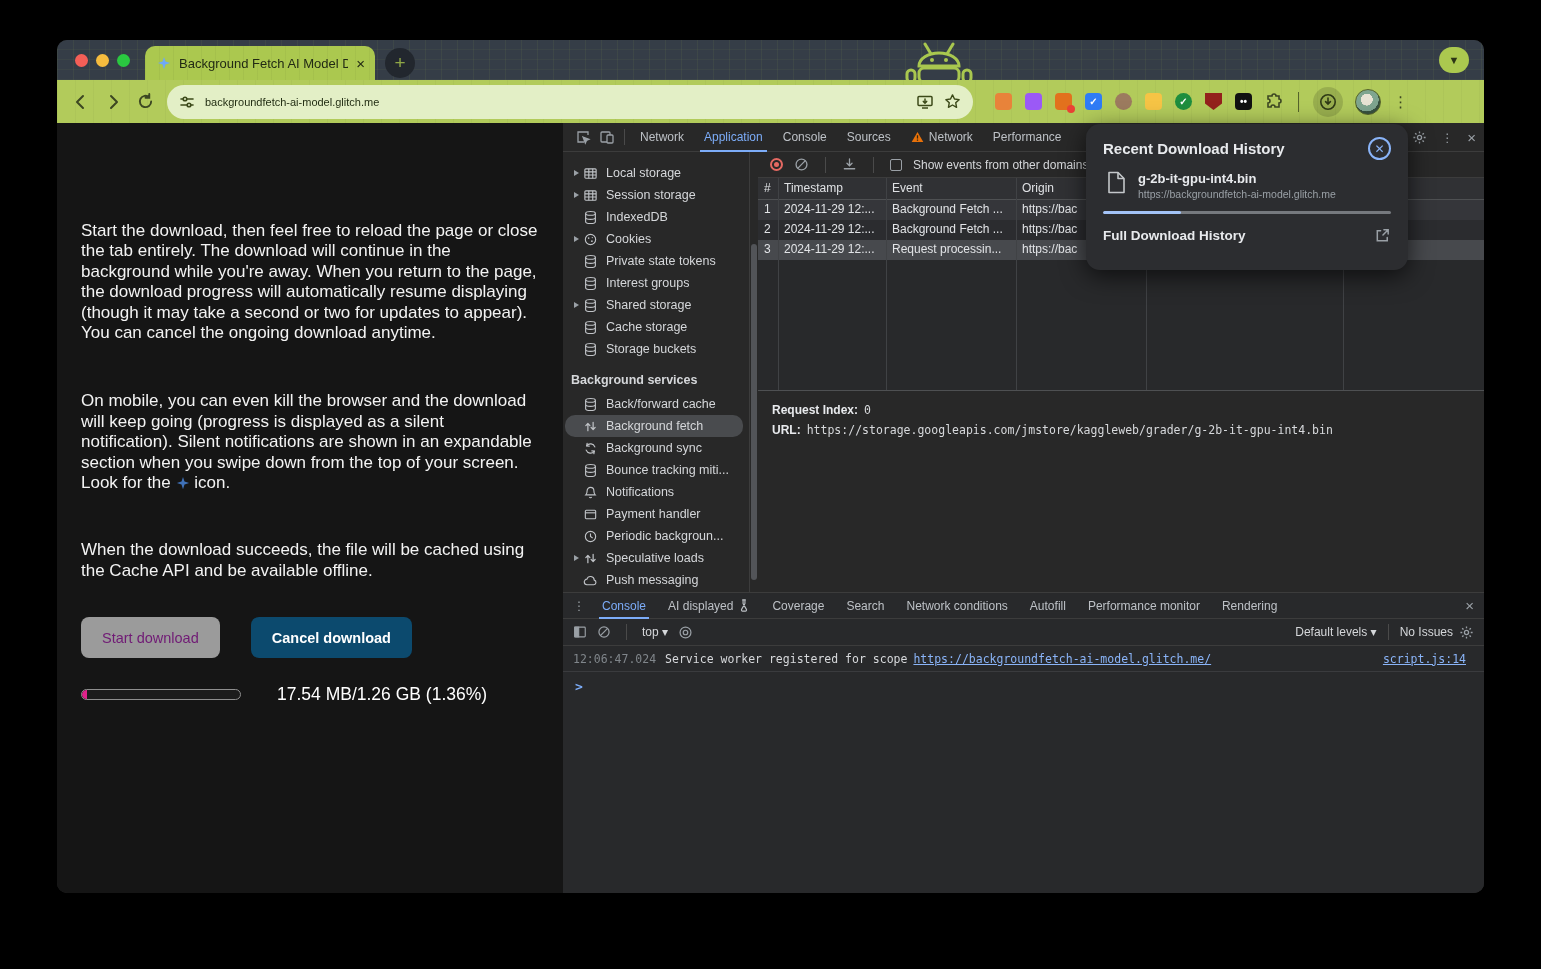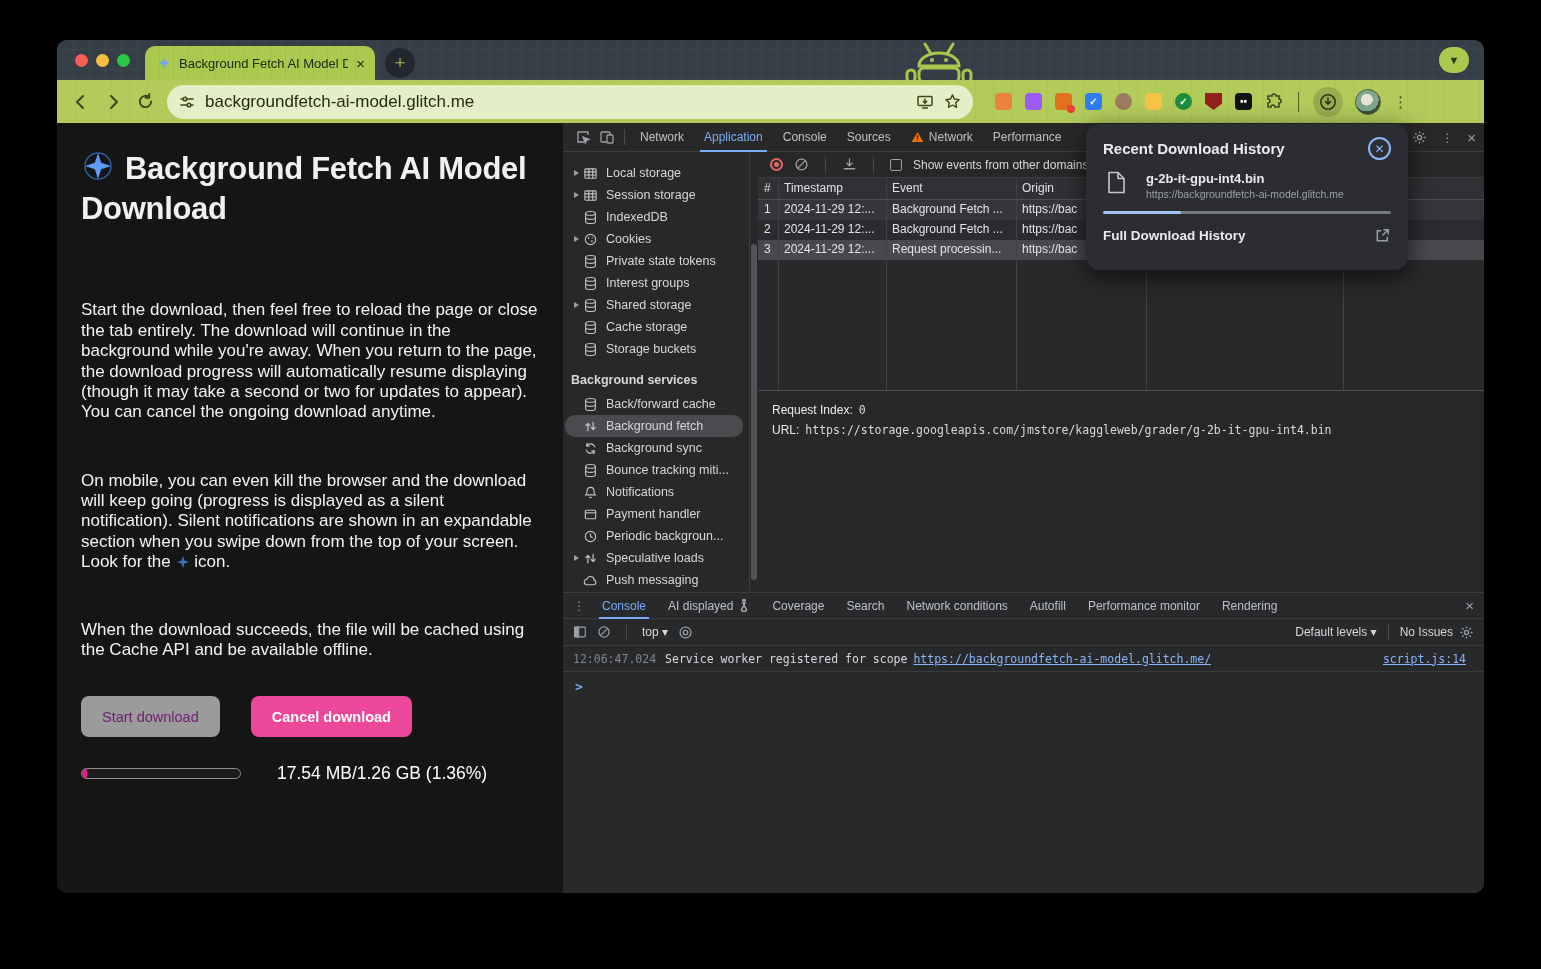--- a/index.html
+++ b/index.html
@@ -29,21 +29,21 @@
   .strip-chevron { position:absolute; right:15px; top:7px; width:30px; height:26px; border-radius:13px;
     background:#abc84f; color:#2c3516; font-size:11px; display:flex; align-items:center; justify-content:center; }
 
   
   .btoolbar { position:absolute; left:0; top:40px; width:100%; height:43px; background:#b2cb5b;
     background-image:repeating-linear-gradient(90deg, rgba(40,50,20,.04) 0 1px, transparent 1px 18px);
     display:flex; align-items:center; padding:0 14px; gap:12px; }
   .nav-ic { width:20px; height:20px; color:#3c4722; display:flex; align-items:center; justify-content:center; }
   .urlpill { width:806px; height:34px; background:#e3efc6; border-radius:17px; display:flex;
     align-items:center; padding:0 12px; gap:10px; }
-  .urltext { flex:1; font-size:17px; color:#1f2a10; }
+  .urltext { flex:1; font-size:11px; color:#1f2a10; }
   .pill-ic { color:#3c4a19; display:flex; align-items:center; }
   .ext-row { display:flex; align-items:center; gap:13px; margin-left:10px; }
   .ext { width:17px; height:17px; border-radius:4px; position:relative; display:flex;
     align-items:center; justify-content:center; font-size:10px; font-weight:bold; }
   .ext.circle{ border-radius:50%; }
   .ext.shield{ border-radius:0; clip-path:polygon(0 0,100% 0,100% 62%,50% 100%,0 62%); }
   .ext .badge { position:absolute; right:-3px; bottom:-3px; width:8px; height:8px; border-radius:50%; }
   .tb-sep { width:1px; height:20px; background:#55632b; margin:0 2px; }
   .dl-active { width:30px; height:30px; border-radius:50%; background:rgba(0,0,0,.14);
     display:flex; align-items:center; justify-content:center; color:#2f3a16; }
@@ -55,21 +55,21 @@
   .page { position:absolute; left:0; top:83px; width:506px; height:770px; background:#151515;
     color:#f1f1f1; padding:26px 24px 0 24px; }
   .page h1 { font-size:31px; line-height:1.28; font-weight:bold; letter-spacing:-.3px; }
   .page h1 svg { vertical-align:-4px; margin-right:10px; }
   .page p { font-size:17px; line-height:1.2; color:#f3f3f3; }
   .p1 { margin-top:72px; } .p2 { margin-top:48px; } .p3 { margin-top:47px; }
   .btnrow { margin-top:36px; display:flex; gap:31px; align-items:center; }
   .btn { height:41px; border:none; border-radius:8px; font-size:14.5px; padding:0 21px;
     font-family:inherit; }
   .btn-start { background:#9b9b9b; color:#701a75; }
-  .btn-cancel { background:#ec4899; color:#fff; font-weight:bold; }
+  .btn-cancel { background:#0c4a6e; color:#fff; font-weight:bold; }
   .progrow { margin-top:26px; display:flex; align-items:center; gap:36px; }
   .ptrack { width:160px; height:11px; border:1.5px solid #8e8e8e; border-radius:7px; background:#1c1c1c;
     overflow:hidden; }
   .pfill { height:100%; border-radius:7px 0 0 7px; }
   .ptext { font-size:17.5px; color:#fff; }
 
   
   .devtools { position:absolute; left:506px; top:83px; width:921px; height:770px; background:#282828;
     color:#bdc1c6; font-size:12px; }
   .dt-tabs { position:absolute; left:0; top:0; width:100%; height:29px; border-bottom:1px solid #3c3c3c;
@@ -113,21 +113,21 @@
   .evt-head { position:absolute; left:0; top:0; right:0; height:22px; background:#303134;
     border-bottom:1px solid #4e5052; display:flex; }
   .evt-head .cell { font-size:12px; color:#dfe1e4; padding:3px 0 0 6px; }
   .evt-row { position:absolute; left:0; right:0; height:20px; display:flex; }
   .evt-row .cell { font-size:12px; color:#e2e4e7; padding:2px 0 0 6px; white-space:nowrap; overflow:hidden; }
   .cell { flex:none; }
   .evt-bottom { position:absolute; left:0; right:0; top:238px; height:1px; background:#4e5052; }
 
   .evt-details { position:absolute; left:0; top:239px; right:0; bottom:0; padding:12px 14px; }
   .det-line { margin-bottom:6px; font-size:12px; color:#e8eaed; }
-  .det-line b { font-weight:normal; }
+  .det-line b { font-weight:bold; }
   .det-val { font-family:"DejaVu Sans Mono","Liberation Mono",monospace; font-size:11.5px; color:#d7d9dc; margin-left:6px;}
 
   
   .drawer { position:absolute; left:0; top:469px; width:100%; height:301px; border-top:1px solid #3c3c3c; background:#28292b;}
   .drw-tabs { height:26px; border-bottom:1px solid #3c3c3c; display:flex; align-items:center; padding-left:4px; position:relative;}
   .drw-tab { height:26px; display:flex; align-items:center; padding:0 11px; gap:5px; color:#bdc1c6; position:relative; white-space:nowrap;}
   .drw-tab.sel { color:#7cacf8; }
   .drw-tab.sel::after { content:""; position:absolute; left:8px; right:8px; bottom:0; height:2px; background:#7cacf8; }
   .drw-close { position:absolute; right:10px; color:#9aa0a6; }
   .con-toolbar { height:27px; border-bottom:1px solid #3c3c3c; display:flex; align-items:center; gap:10px; padding:0 10px; }
@@ -143,21 +143,21 @@
   .prompt { color:#7cacf8; font-size:13px; padding:7px 0 0 12px; font-weight:bold;
     font-family:"DejaVu Sans Mono","Liberation Mono",monospace;}
 
   
   .popup { position:absolute; left:1029px; top:84px; width:322px; height:146px; background:#2c2d30;
     border-radius:14px; box-shadow:0 6px 24px rgba(0,0,0,.65); padding:13px 17px; z-index:50; color:#e8eaed; }
   .pop-head { display:flex; align-items:center; justify-content:space-between; }
   .pop-title { font-size:15px; font-weight:bold; }
   .pop-close { width:23px; height:23px; border-radius:50%; border:2px solid #8ab4f8; color:#8ab4f8;
     display:flex; align-items:center; justify-content:center; font-size:12px; }
-  .pop-file { display:flex; gap:20px; margin-top:11px; align-items:flex-start; padding-left:4px; }
+  .pop-file { display:flex; gap:12px; margin-top:11px; align-items:flex-start; padding-left:4px; }
   .pop-name { font-size:13px; font-weight:bold; }
   .pop-url { font-size:10.5px; color:#9aa0a6; margin-top:2px; }
   .pop-prog { margin-top:11px; height:3px; background:#76797e; border-radius:2px; overflow:hidden; }
   .pop-prog i { display:block; height:100%; background:#a3c3f7; border-radius:2px; }
   .pop-foot { margin-top:13px; display:flex; align-items:center; justify-content:space-between; }
   .pop-foot-label { font-size:13.5px; font-weight:bold; }
   svg { display:block; }
 </style>
 </head>
 <body>
@@ -263,24 +263,20 @@
             <circle cx="9" cy="9" r="7.2"></circle>
             <path d="M9 5v6M6.6 8.6L9 11l2.4-2.4"></path>
           </g>
         </svg>
     </div>
     <div class="avatar"></div>
     <span class="kebab">⋮</span>
   </div>
 
   <div class="page">
-    <h1><svg width="34" height="34" viewBox="0 0 34 34" style="display:inline">
-          <circle cx="17" cy="17" r="13" fill="none" stroke="#2d5fa8" stroke-width="1.4"></circle>
-          <path d="M17 4l3.2 9.8L30 17l-9.8 3.2L17 30l-3.2-9.8L4 17l9.8-3.2z" fill="#5a9cf8"></path>
-        </svg><span>Background Fetch AI Model Download</span></h1>
     <p class="p1">Start the download, then feel free to reload the page or close the tab entirely. The download will continue in the background while you're away. When you return to the page, the download progress will automatically resume displaying (though it may take a second or two for updates to appear). You can cancel the ongoing download anytime.</p>
     <p class="p2"><span>On mobile, you can even kill the browser and the download will keep going (progress is displayed as a silent notification). Silent notifications are shown in an expandable section when you swipe down from the top of your screen. Look for the</span>
       <svg width="14" height="14" viewBox="0 0 16 16" style="display:inline;vertical-align:-2px">
           <path d="M8 1l1.7 5.3L15 8l-5.3 1.7L8 15l-1.7-5.3L1 8l5.3-1.7z" fill="#3f71b8"></path>
         </svg>
       <span>icon.</span></p>
     <p class="p3">When the download succeeds, the file will be cached using the Cache API and be available offline.</p>
     <div class="btnrow">
       <button class="btn btn-start">Start download</button>
       <button class="btn btn-cancel">Cancel download</button>

